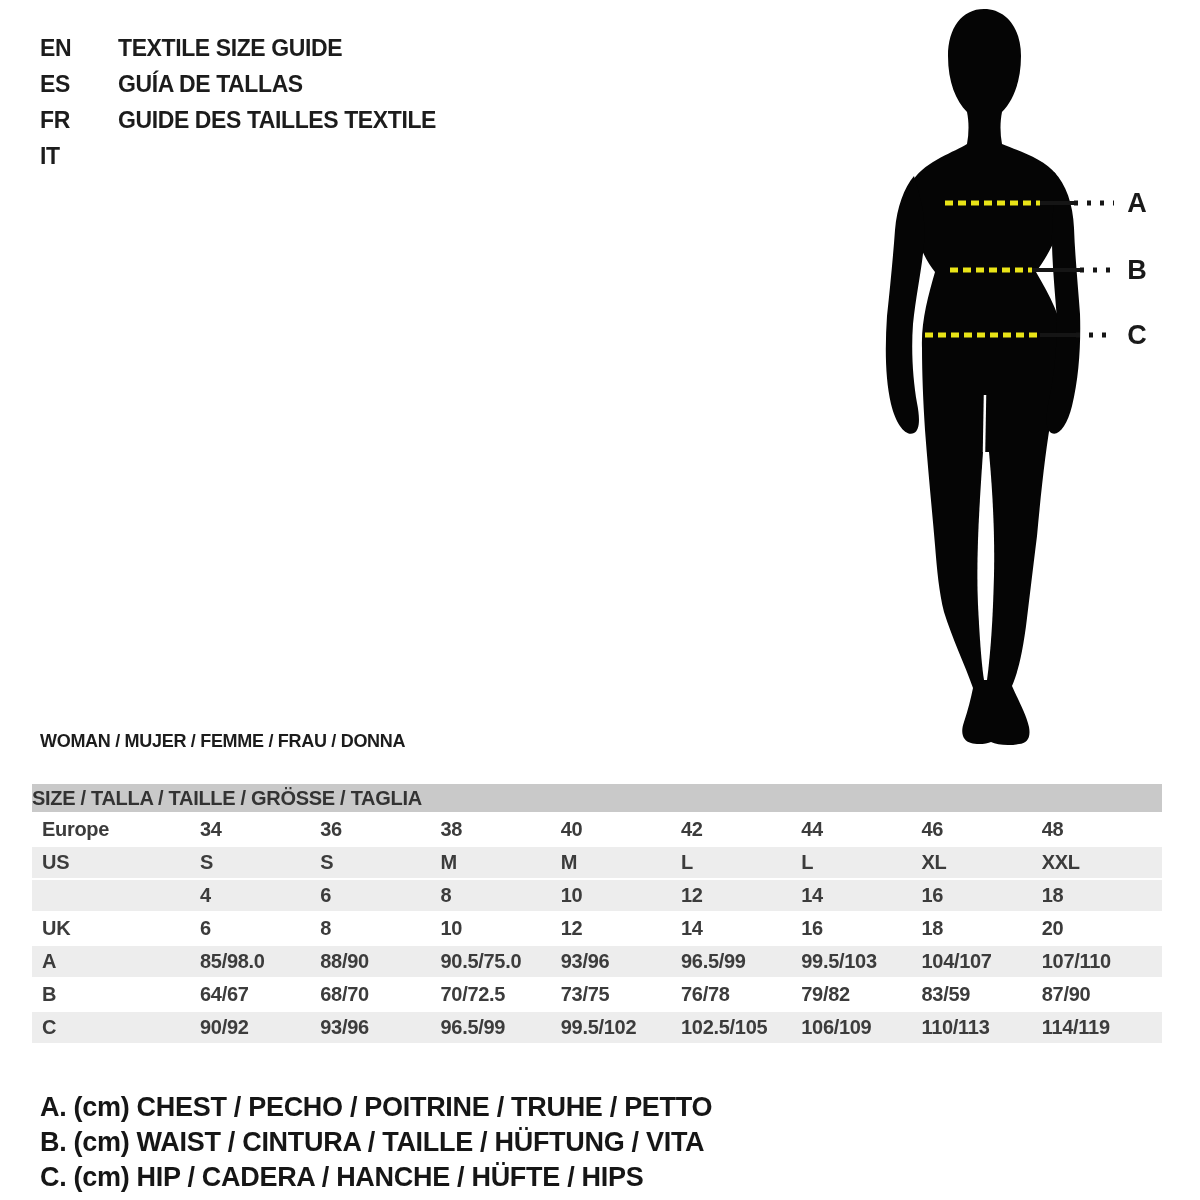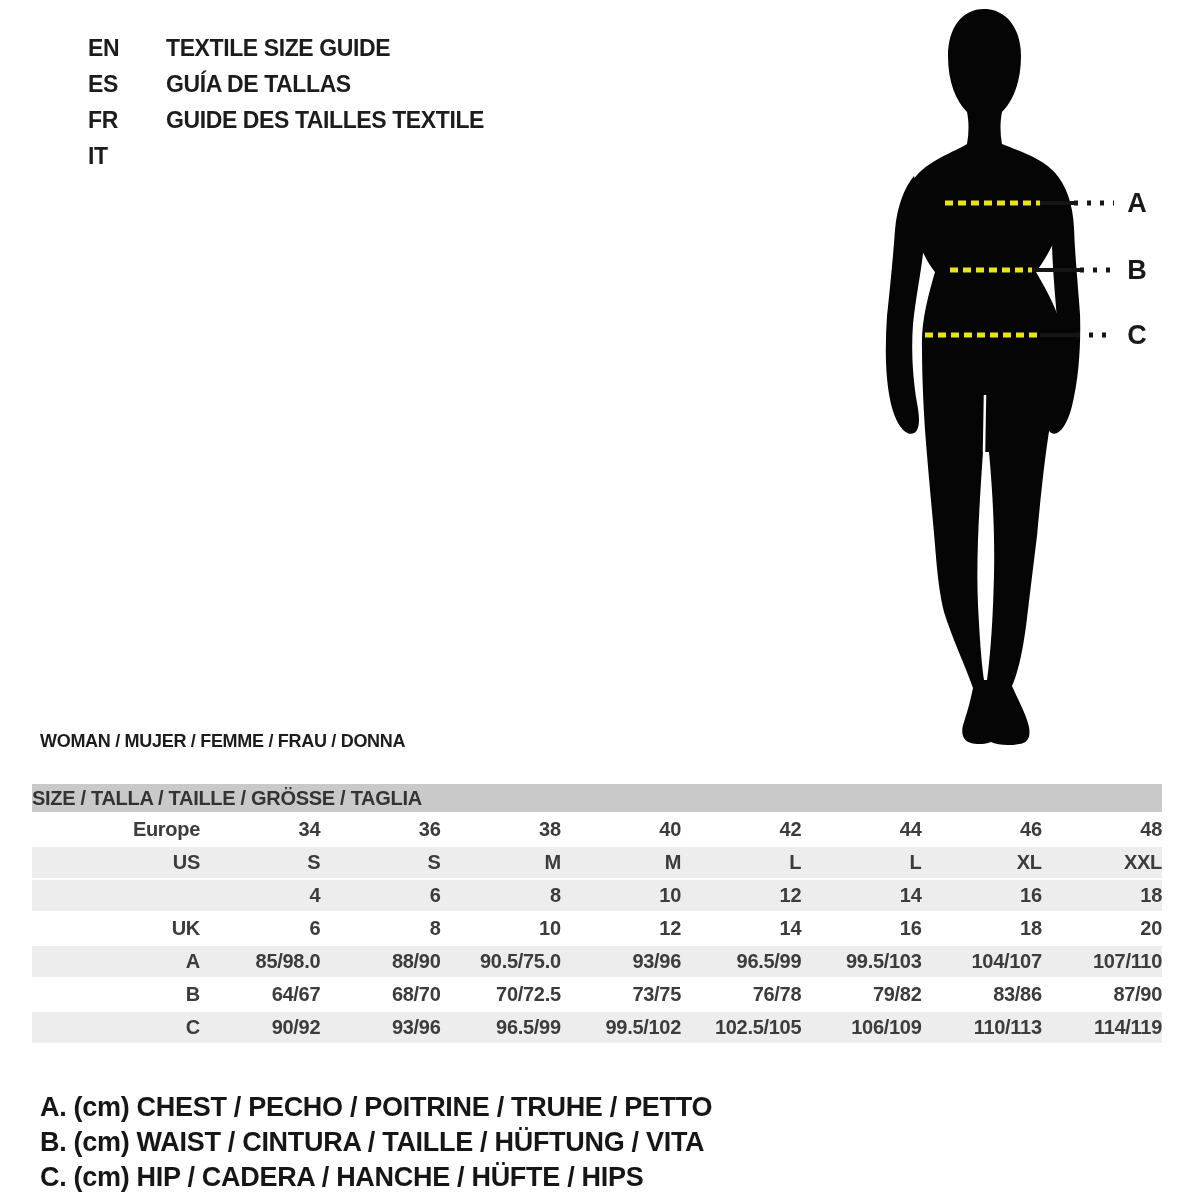--- a/index.html
+++ b/index.html
@@ -1,35 +1,35 @@
 <!DOCTYPE html>
 <html><head>
 <meta charset="utf-8">
 <style>
   html,body{margin:0;padding:0;background:#fff;}
   .canvas{position:relative;width:1200px;height:1200px;background:#fff;overflow:hidden;
           font-family:"Liberation Sans",sans-serif;font-weight:bold;color:#1c1c1c;}
   
   .langs{position:absolute;left:40px;top:30px;}
   .lang{display:flex;height:36px;align-items:center;font-size:23px;letter-spacing:-0.4px;}
-  .lang .code{width:78px;margin-left:48px;}
+  .lang .code{width:78px;}
   
   .figure-wrap{position:absolute;left:860px;top:0;width:300px;height:756px;}
   .marker-label{position:absolute;width:34px;text-align:center;font-size:27px;color:#1a1a1a;}
   
   .section-title{position:absolute;left:40px;top:731px;font-size:18px;letter-spacing:-0.3px;}
   
   .tbl{position:absolute;left:32px;top:784px;width:1130px;}
   .tbl-header{height:28px;line-height:28px;background:#c9c9c9;border-bottom:2px solid #fff;
               font-size:20px;color:#333;letter-spacing:-0.3px;}
   .trow{display:flex;height:33px;line-height:31px;border-bottom:2px solid #fff;box-sizing:border-box;
         font-size:20px;color:#3c3c3c;letter-spacing:-0.3px;}
   .trow.shade{background:#ededed;}
-  .trow .lbl{flex:0 0 158px;padding-left:10px;text-align:right;}
-  .trow .c{flex:1;text-align:right;}
+  .trow .lbl{flex:0 0 158px;padding-left:10px;text-align:left;}
+  .trow .c{flex:1;text-align:left;}
   
   .legend{position:absolute;left:40px;top:1090px;}
   .legend .lline{height:35px;line-height:35px;font-size:27px;letter-spacing:-0.3px;color:#161616;}
 </style>
 </head>
 <body>
 
 <div class="canvas">
 
   <div class="langs">
@@ -180,21 +180,21 @@
     </div>
 
     <div class="trow">
       <div class="lbl">B</div>
       <div class="c">64/67</div>
       <div class="c">68/70</div>
       <div class="c">70/72.5</div>
       <div class="c">73/75</div>
       <div class="c">76/78</div>
       <div class="c">79/82</div>
-      <div class="c">83/86</div>
+      <div class="c">83/59</div>
       <div class="c">87/90</div>
     </div>
 
     <div class="trow shade">
       <div class="lbl">C</div>
       <div class="c">90/92</div>
       <div class="c">93/96</div>
       <div class="c">96.5/99</div>
       <div class="c">99.5/102</div>
       <div class="c">102.5/105</div>

